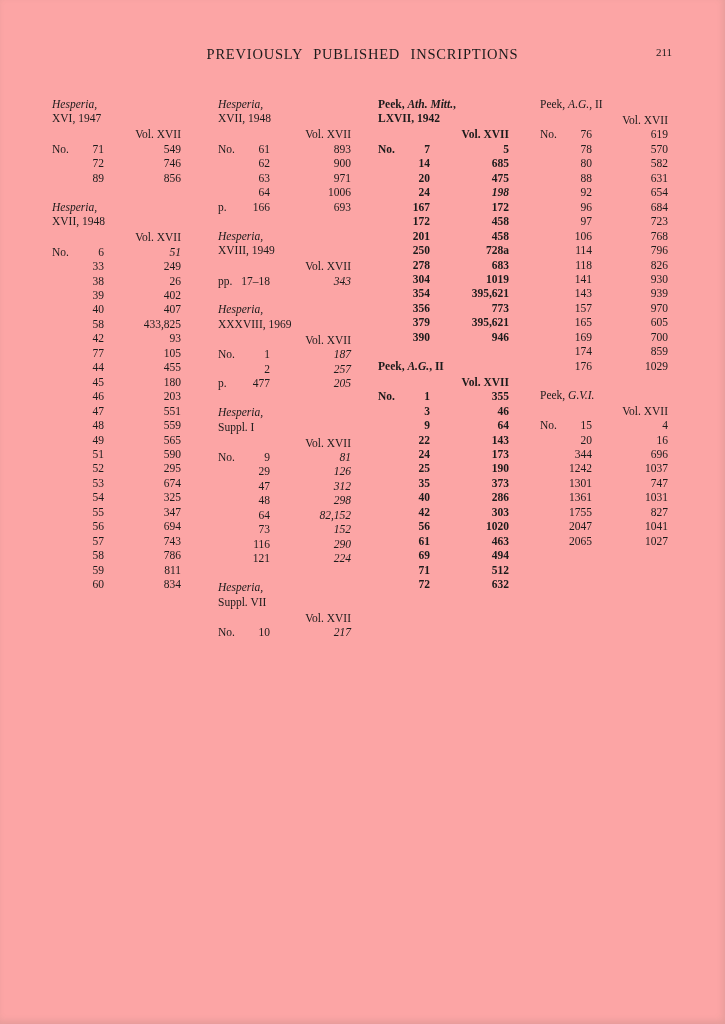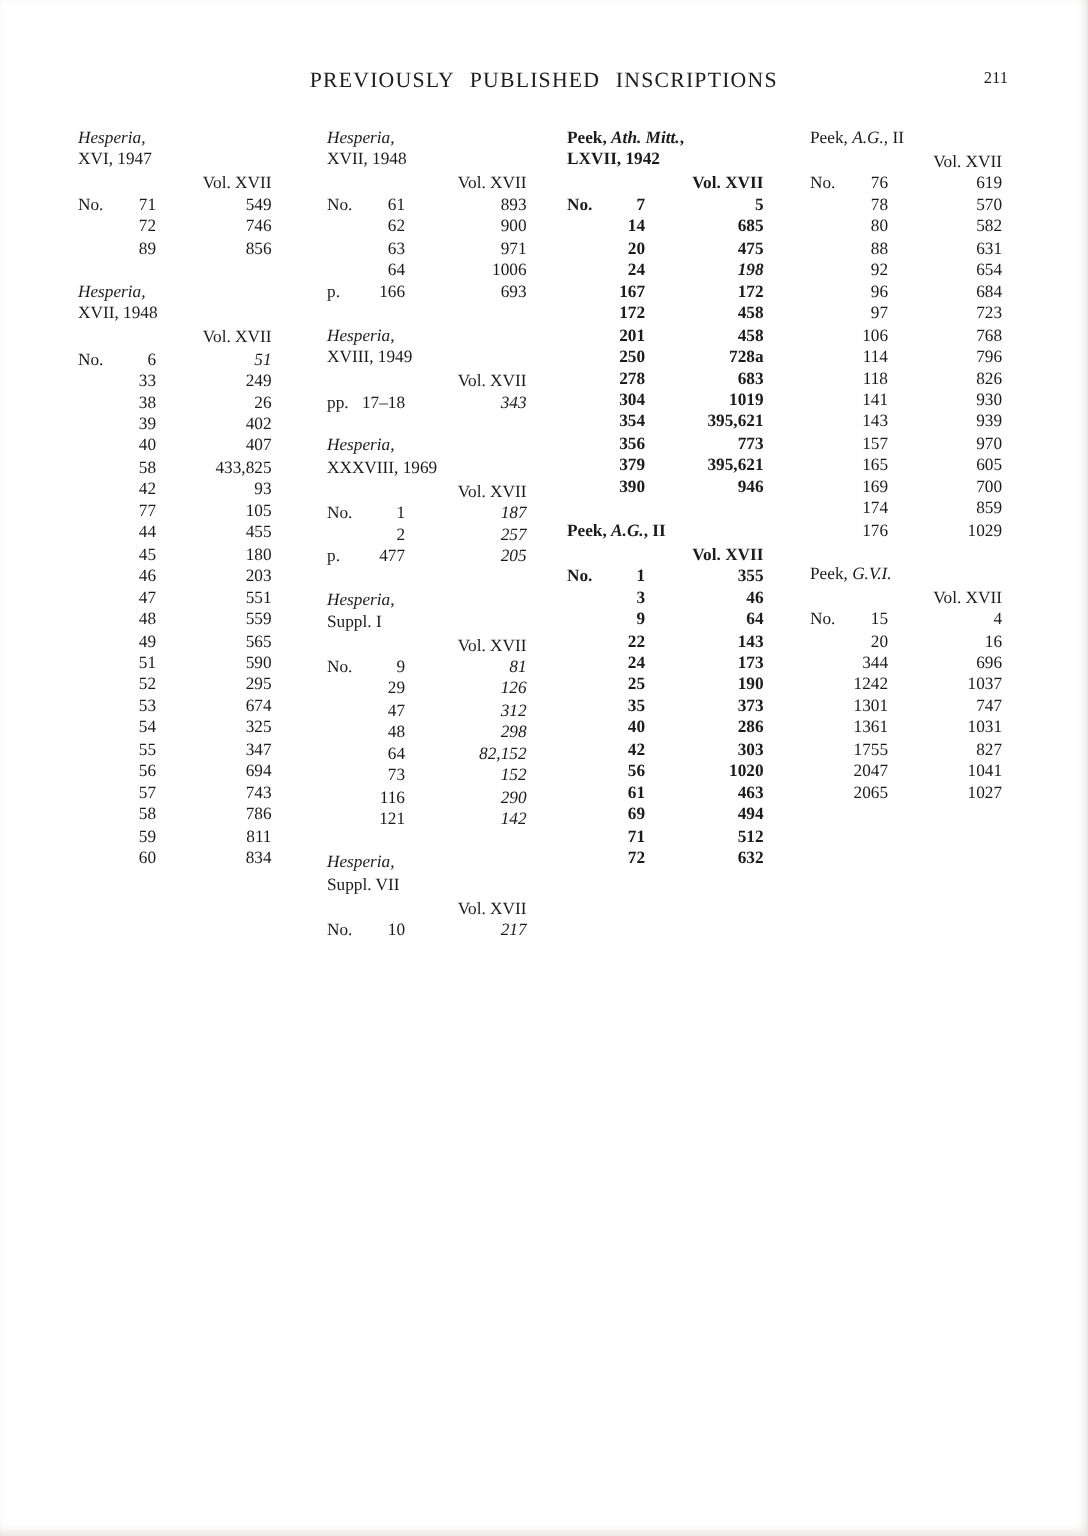--- a/index.html
+++ b/index.html
@@ -5,40 +5,40 @@
   * { box-sizing: border-box; }
   html, body { margin: 0; padding: 0; }
   body {
     width: 725px; height: 1024px;
     background: #e9e7e2;
     font-family: "Liberation Serif", serif;
   }
   .page {
     position: relative;
     width: 725px; height: 1024px;
-    background: #ffffff;
+    background: #fca5a5;
     color: #1b1b1b;
     overflow: hidden;
     box-shadow: inset -2px -3px 6px rgba(120,115,105,0.18);
   }
   .title {
     position: absolute; top: 46px; left: 0; width: 100%;
     text-align: center;
     font-size: 14.5px;
     letter-spacing: 0.8px;
     word-spacing: 6px;
     white-space: nowrap;
   }
   .page-num {
     position: absolute; top: 46px; right: 53px;
     font-size: 11px;
   }
   .cols { position: absolute; top: 85px; left: 0; width: 725px; }
   .col {
-    position: absolute; top: 0;
+    position: absolute; top: 12px;
     font-size: 11.5px;
     line-height: 14.45px;
     white-space: nowrap;
   }
   .col-1 { left: 52px;  width: 129px; }
   .col-2 { left: 218px; width: 133px; }
   .col-3 { left: 378px; width: 131px; font-weight: bold; }
   .col-4 { left: 540px; width: 128px; }
   .section + .section { margin-top: 14.45px; }
   .hline { display: flex; justify-content: space-between; }
@@ -324,21 +324,21 @@
             <span class="rval it">152</span>
           </div>
           <div class="row">
             <span class="prefix"></span>
             <span class="lnum">116</span>
             <span class="rval it">290</span>
           </div>
           <div class="row">
             <span class="prefix"></span>
             <span class="lnum">121</span>
-            <span class="rval it">142</span>
+            <span class="rval it">224</span>
           </div>
         </div>
         <div class="section">
           <div class="hline">
             <span class="hleft"><span class="it">Hesperia,</span></span>
           </div>
           <div class="hline">
             <span class="hleft"><span>Suppl. VII</span></span>
             <span class="hright">Vol. XVII</span>
           </div>

